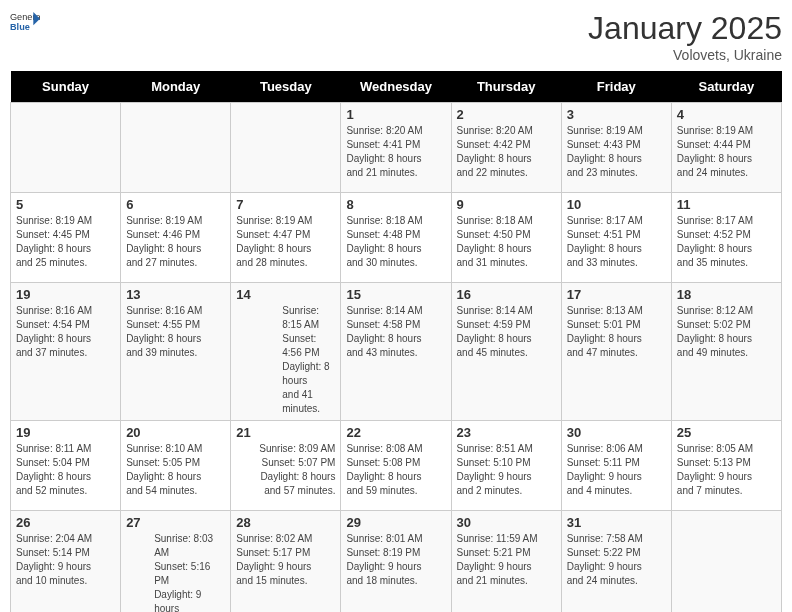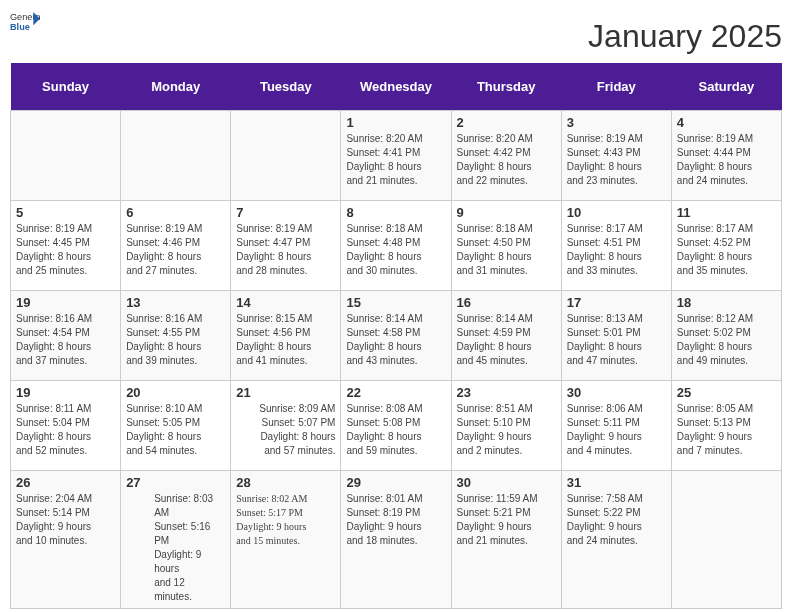--- a/index.html
+++ b/index.html
@@ -15,33 +15,33 @@
       justify-content: space-between;
       align-items: flex-start;
       margin-bottom: 8px;
     }
     .logo {
       display: flex;
       align-items: center;
       gap: 4px;
     }
     .logo-icon { width: 30px; height: 24px; }
-    .title-block { text-align: right; margin-top: 8px; }
+    .title-block { text-align: right; }
     .calendar-title { font-size: 32px; color: #333; font-weight: 300; }
     .calendar-subtitle { font-size: 14px; color: #555; }
     table {
       width: 100%;
       border-collapse: collapse;
       table-layout: fixed;
     }
     .day-header {
-      background: #4c1d95;
+      background: #000000;
       color: #fff;
       text-align: center;
-      padding: 16px 4px;
+      padding: 8px 4px;
       font-size: 13px;
       font-weight: bold;
     }
     td {
       border: 1px solid #ccc;
       vertical-align: top;
       padding: 4px 5px;
       font-size: 10.5px;
       color: #333;
       height: 90px;
@@ -67,20 +67,21 @@
 <div class="header">
   <div class="logo">
     <svg class="logo-icon" viewBox="0 0 36 28" xmlns="http://www.w3.org/2000/svg">
       <text x="0" y="12" font-size="11" fill="#333" font-family="Arial">General</text>
       <text x="0" y="24" font-size="11" fill="#2563a8" font-weight="bold" font-family="Arial">Blue</text>
       <polygon points="28,2 36,10 28,18" fill="#2563a8"></polygon>
     </svg>
   </div>
   <div class="title-block">
     <div class="calendar-title">January 2025</div>
+    <div class="calendar-subtitle">Volovets, Ukraine</div>
   </div>
 </div>
 
 <table>
   <thead>
     <tr id="day-headers-row">
     <th class="day-header">Sunday</th>
         <th class="day-header">Monday</th>
         <th class="day-header">Tuesday</th>
         <th class="day-header">Wednesday</th>
@@ -184,21 +185,21 @@
         </td>
         <td>
           <span class="date-num">13</span>
           <div class="cell-info" style="white-space: pre-line;">Sunrise: 8:16 AM
 Sunset: 4:55 PM
 Daylight: 8 hours
 and 39 minutes.</div>
         </td>
         <td>
           <span class="date-num">14</span>
-          <div class="cell-info" style="white-space: pre-line;">Sunrise: 8:15 AM
+          <div class="cell-info" style="white-space: pre-line; margin-left: 46px;">Sunrise: 8:15 AM
 Sunset: 4:56 PM
 Daylight: 8 hours
 and 41 minutes.</div>
         </td>
         <td>
           <span class="date-num">15</span>
           <div class="cell-info" style="white-space: pre-line;">Sunrise: 8:14 AM
 Sunset: 4:58 PM
 Daylight: 8 hours
 and 43 minutes.</div>
@@ -286,21 +287,21 @@
         </td>
         <td>
           <span class="date-num">27</span>
           <div class="cell-info" style="white-space: pre-line; margin-left: 28px;">Sunrise: 8:03 AM
 Sunset: 5:16 PM
 Daylight: 9 hours
 and 12 minutes.</div>
         </td>
         <td>
           <span class="date-num">28</span>
-          <div class="cell-info" style="white-space: pre-line; font-family: Liberation Serif, serif;">Sunrise: 8:02 AM
+          <div class="cell-info" style="white-space: pre-line;">Sunrise: 8:02 AM
 Sunset: 5:17 PM
 Daylight: 9 hours
 and 15 minutes.</div>
         </td>
         <td>
           <span class="date-num">29</span>
           <div class="cell-info" style="white-space: pre-line;">Sunrise: 8:01 AM
 Sunset: 8:19 PM
 Daylight: 9 hours
 and 18 minutes.</div>

